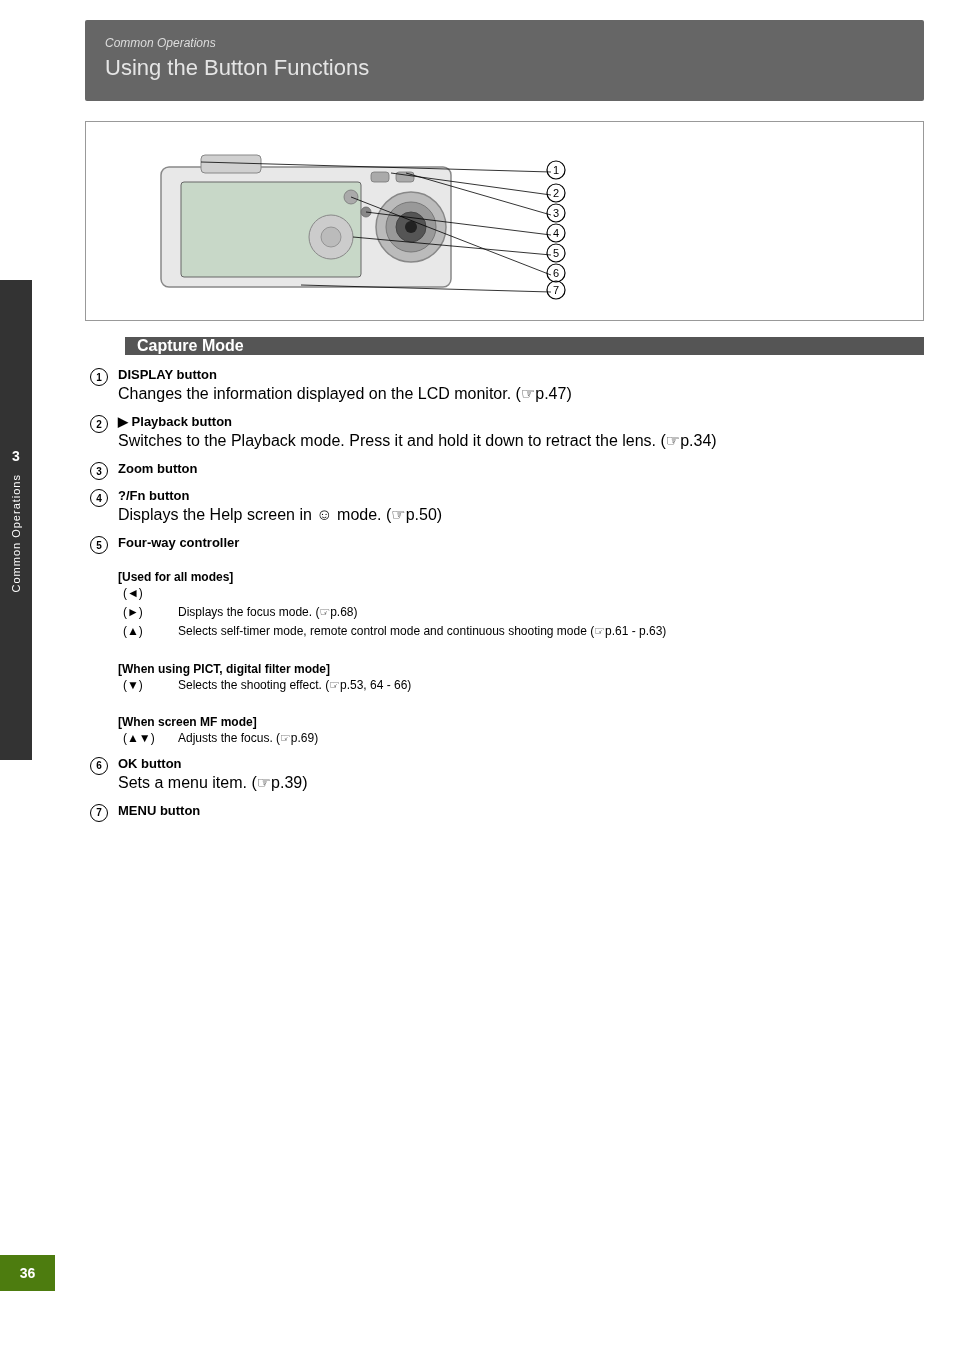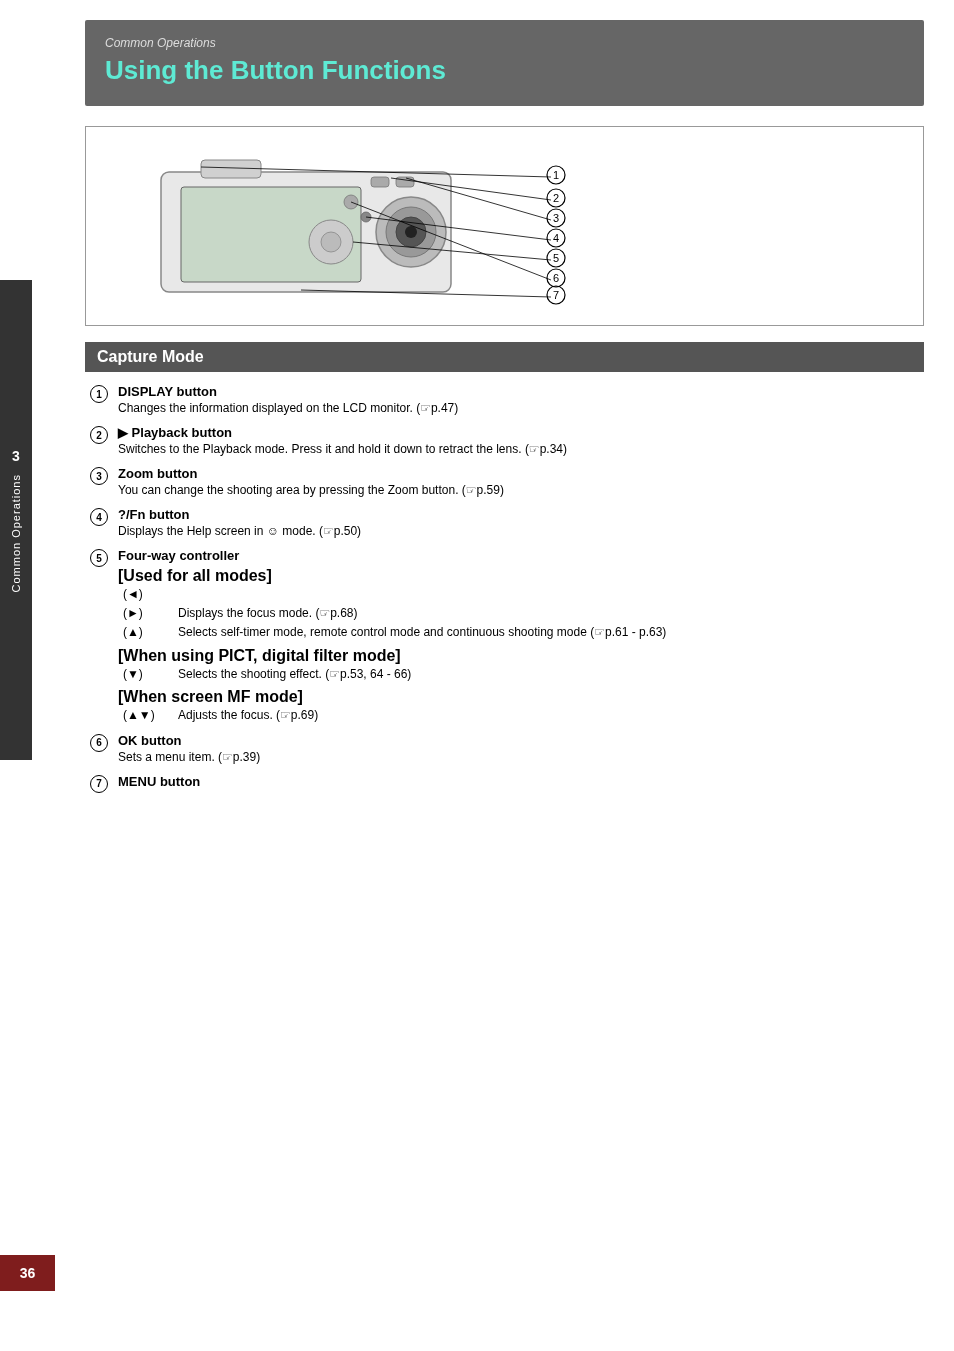--- a/index.html
+++ b/index.html
@@ -40,21 +40,21 @@
       letter-spacing: 1px;
     }
 
     
     .page-number-box {
       position: absolute;
       left: 0;
       bottom: 60px;
       width: 55px;
       height: 36px;
-      background: #7f1d1d;
+      background: #4d7c0f;
       display: flex;
       align-items: center;
       justify-content: center;
     }
     .page-number {
       color: #fff;
       font-size: 14px;
       font-weight: bold;
     }
 
@@ -71,43 +71,44 @@
       margin-bottom: 20px;
       border-radius: 2px;
     }
     .header-subtitle {
       color: #ddd;
       font-size: 12px;
       margin-bottom: 5px;
       font-style: italic;
     }
     .header-title {
-      color: #5eead4;
-      font-size: 26px;
-      font-weight: bold;
+      color: #e5e5e5;
+      font-size: 22px;
+      font-weight: normal;
     }
 
     
     .camera-diagram {
       border: 1px solid #999;
       padding: 15px;
       margin-bottom: 16px;
       position: relative;
       height: 200px;
       background: #fff;
     }
 
     
     .capture-mode-header {
       background: #555;
       color: #fff;
       font-size: 16px;
       font-weight: bold;
-      padding: 6px 12px;
+      padding: 0 12px;
       margin-bottom: 12px;
+      margin-left: 40px;
     }
 
     
     .content-list {
       padding-left: 5px;
     }
     .list-item {
       display: flex;
       margin-bottom: 8px;
       align-items: flex-start;
@@ -128,29 +129,29 @@
     }
     .item-content {
       flex: 1;
     }
     .item-title {
       font-weight: bold;
       font-size: 13px;
       text-align: right;
     }
     .item-desc {
-      font-size: 12px;
+      font-size: 16px;
       line-height: 1.5;
       margin-top: 14px;
       text-align: right;
     }
     .sub-section-title {
       font-weight: bold;
-      font-size: 16px;
-      margin-top: 4px;
+      font-size: 12px;
+      margin-top: 20px;
     }
     .sub-list {
       list-style: none;
       padding-left: 5px;
     }
     .sub-list li {
       font-size: 12px;
       line-height: 1.6;
       display: flex;
       align-items: flex-start;
@@ -252,21 +253,20 @@
       <div class="item-content">
         <span class="item-title">▶ Playback button</span><br>
         <span class="item-desc">Switches to the Playback mode. Press it and hold it down to retract the lens. (☞p.34)</span>
       </div>
     </div>
 
     <div class="list-item">
       <span class="item-number">3</span>
       <div class="item-content">
         <span class="item-title">Zoom button</span><br>
-        <span class="item-desc">You can change the shooting area by pressing the Zoom button. (☞p.59)</span>
       </div>
     </div>
 
     <div class="list-item">
       <span class="item-number">4</span>
       <div class="item-content">
         <span class="item-title">?/Fn button</span><br>
         <span class="item-desc">Displays the Help screen in ☺ mode. (☞p.50)</span><br>
       </div>
     </div>

